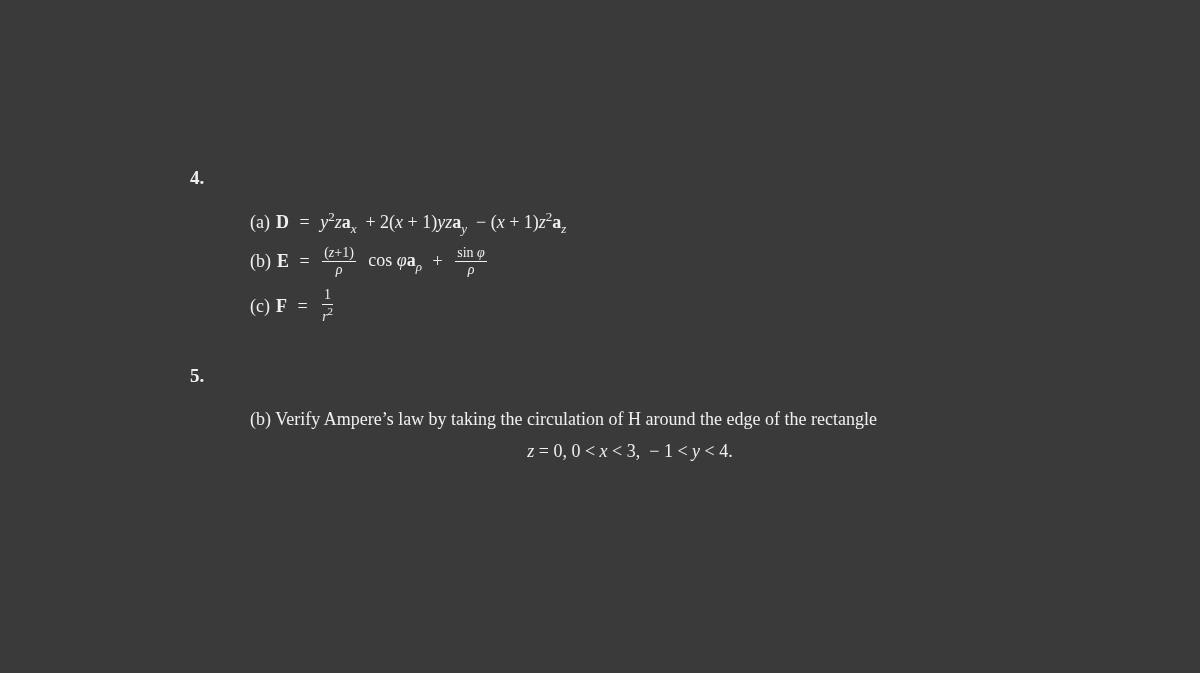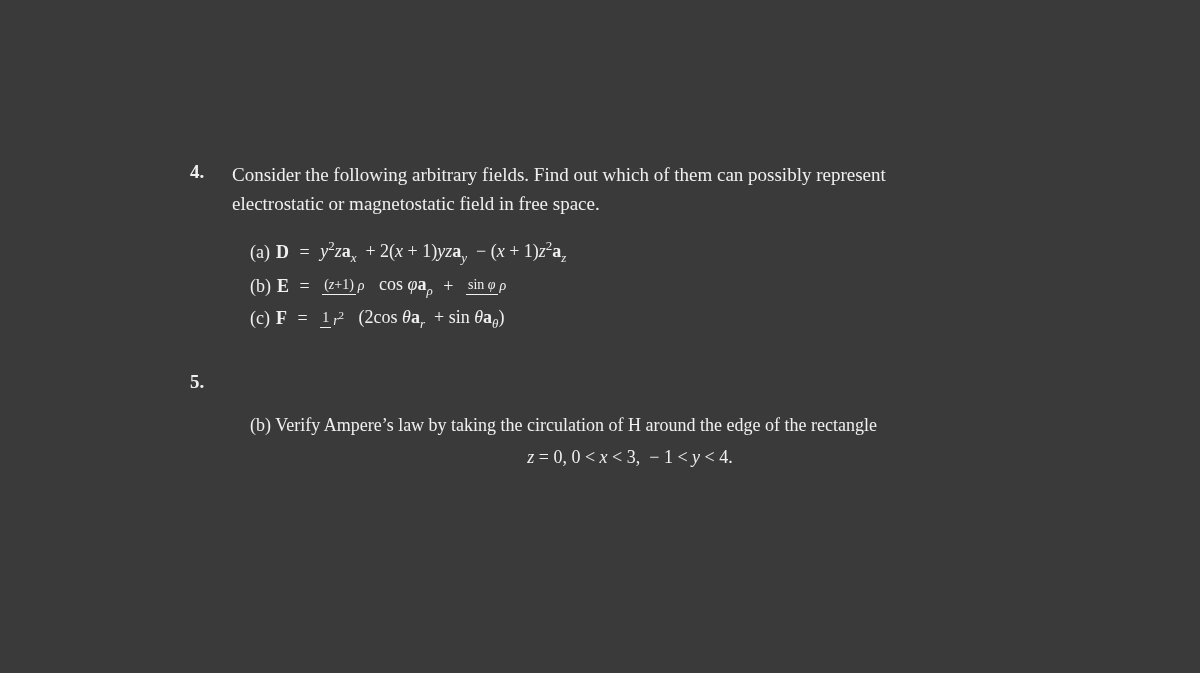--- a/index.html
+++ b/index.html
@@ -54,20 +54,21 @@
     .equation-line {
       font-size: 18px;
       margin-bottom: 8px;
       display: flex;
       align-items: center;
       gap: 6px;
     }
 
     .fraction {
       display: inline-flex;
+      flex-direction: column;
       align-items: center;
       vertical-align: middle;
       margin: 0 2px;
     }
 
     .fraction .numerator {
       font-size: 14px;
       border-bottom: 1px solid #f0f0f0;
       padding: 0 2px;
       line-height: 1.2;
@@ -122,24 +123,20 @@
     }
   </style>
 </head>
 <body>
 
 <div class="content">
 
   <div class="problem">
     <div class="problem-header">
       <span class="problem-number">4.</span>
-      <div class="problem-text">
-        <span>Consider the following arbitrary fields. Find out which of them can possibly represent</span><br>
-        <span>electrostatic or magnetostatic field in free space.</span>
-      </div>
     </div>
 
     <div class="equations">
 
       <div class="equation-line">
         <span>(a)</span>
         <span class="bold">D</span>
         <span>&nbsp;=&nbsp;</span>
         <span>
           <span class="italic">y</span><sup class="sup">2</sup><span class="italic">z</span><span class="bold">a</span><sub class="sub"><span class="italic">x</span></sub>
@@ -165,24 +162,20 @@
       </div>
 
       <div class="equation-line" style="align-items: center;">
         <span>(c)</span>
         <span class="bold">F</span>
         <span>&nbsp;=&nbsp;</span>
         <span class="fraction">
           <span class="numerator">1</span>
           <span class="denominator"><span class="italic">r</span><sup class="sup" style="font-size:11px;">2</sup></span>
         </span>
-        <span>
-          &nbsp;(2cos&nbsp;<span class="italic">θ</span><span class="bold">a</span><sub class="sub"><span class="italic">r</span></sub>
-          &nbsp;+&nbsp;sin&nbsp;<span class="italic">θ</span><span class="bold">a</span><sub class="sub"><span class="italic">θ</span></sub>)
-        </span>
       </div>
 
     </div>
   </div>
 
   <div class="problem">
     <div class="problem5-header">
       <span class="problem-number">5.</span>
     </div>
 

